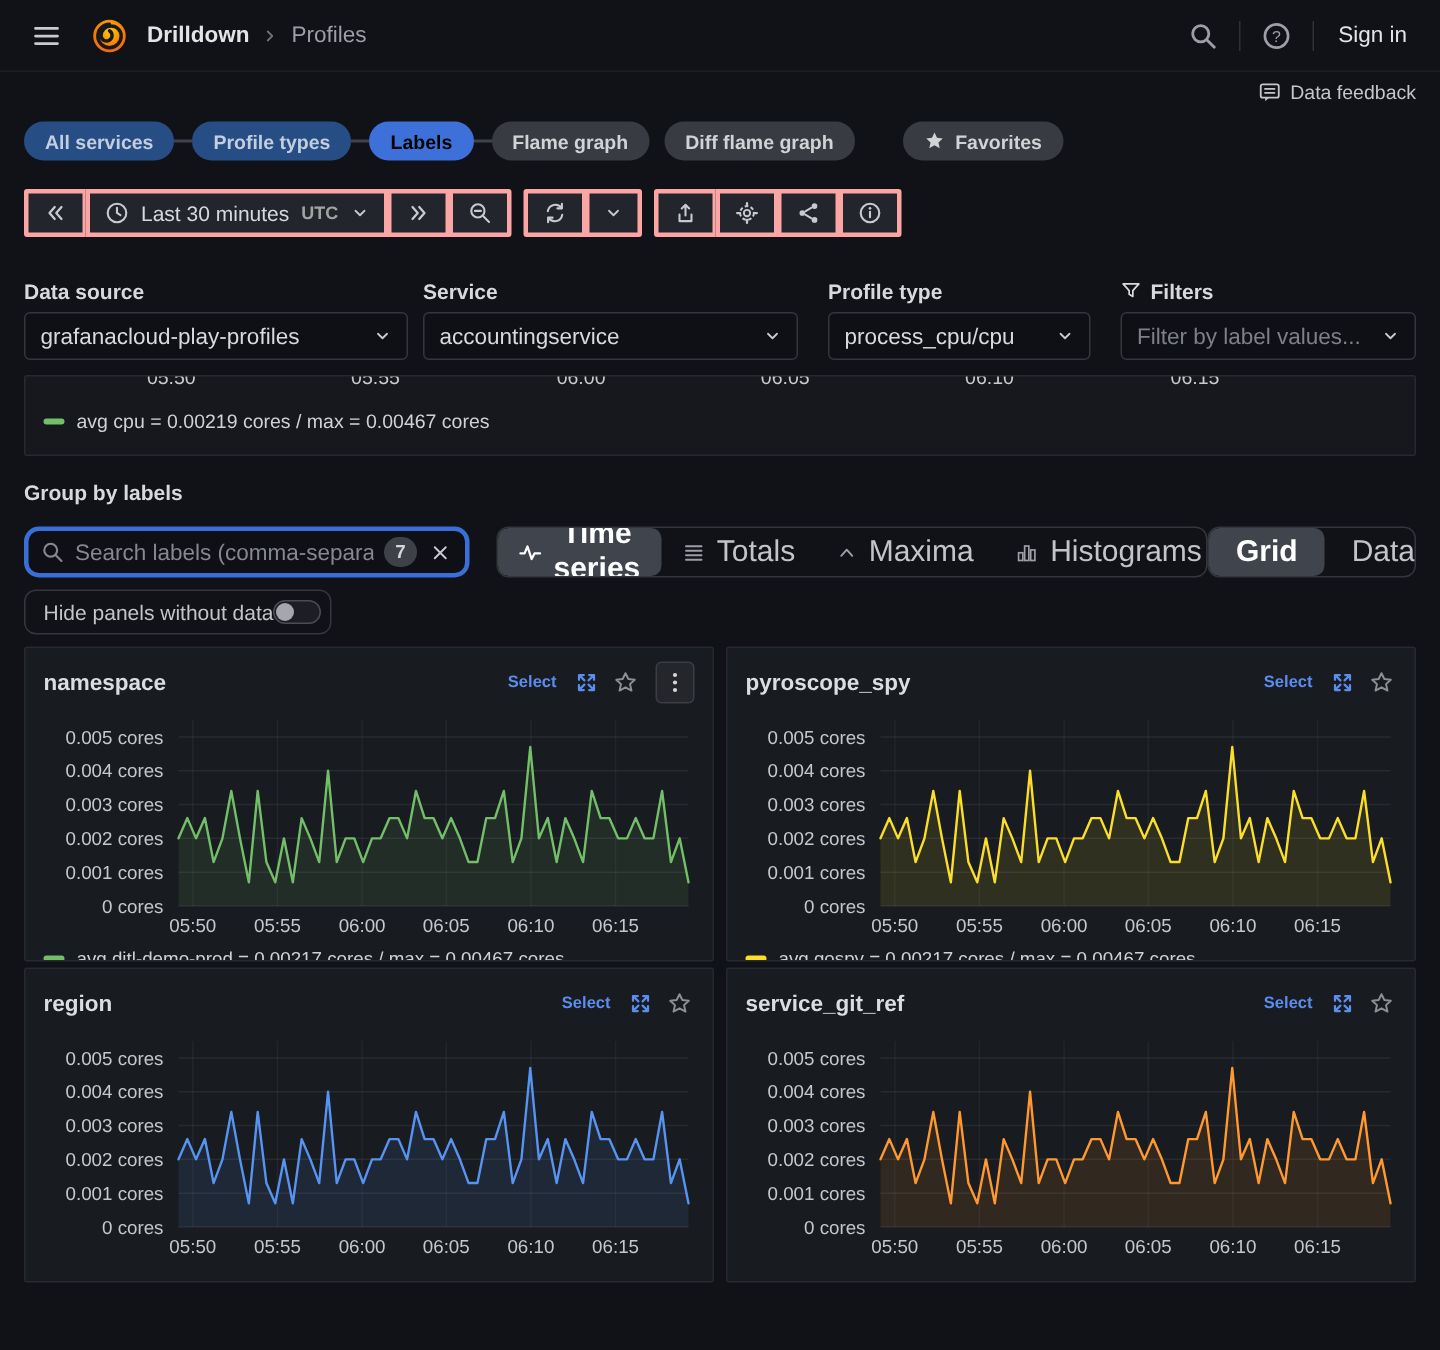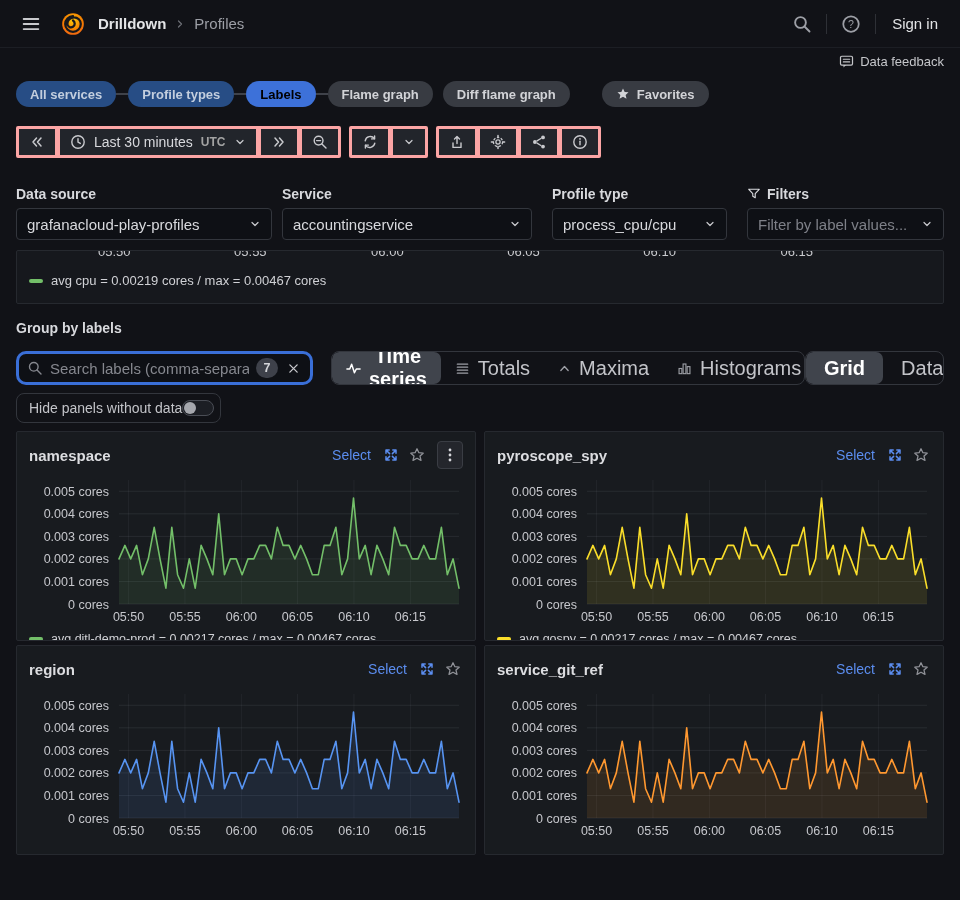--- a/index.html
+++ b/index.html
@@ -111,21 +111,21 @@
   .hide-pill { display:inline-flex; align-items:center; height:30px; border:1px solid #33363d; border-radius:8px; padding:0 6px 0 12px; background:transparent; }
   .hide-pill .lbl { font-size:14px; color:#c3c4c9; }
   .switch { width:32px; height:16px; border-radius:8px; border:1px solid #4a4d55; background:#1c1e24; position:relative; flex:none; }
   .knob { position:absolute; left:1px; top:1px; width:12px; height:12px; border-radius:50%; background:#a5a7ad; }
 
   
   .panels-grid { margin-top:8px; display:grid; grid-template-columns:1fr 1fr; column-gap:8px; row-gap:4px; }
   .panel { background:#181b1f; border:1px solid #26292f; border-radius:2px; height:210px; padding:8px 12px 10px; overflow:hidden; }
   .panel-header { display:flex; align-items:center; height:30px; }
   .panel-title { font-size:15px; font-weight:700; color:#dcdde0; flex:1; }
-  .select-link { background:none; border:none; color:#5b8def; font-size:14px; font-weight:400; padding:2px 4px; }
+  .select-link { background:none; border:none; color:#5b8def; font-size:11px; font-weight:700; padding:2px 4px; }
   .panel-icon-btn { background:none; border:none; padding:2px; margin-left:6px; display:flex; align-items:center; }
   .kebab-btn { margin-left:10px; width:26px; height:28px; border:1px solid #3a3d44; border-radius:4px; background:#24262c; display:flex; align-items:center; justify-content:center; }
   .chart-svg { width:434px; height:152px; margin-top:4px; }
   .chart-svg text { font-size:12.5px; fill:#c6c7cc; font-family:"Liberation Sans", sans-serif; }
   .panel-legend { display:flex; align-items:center; gap:8px; margin-top:6px; font-size:12.5px; color:#d0d1d5; }
 </style>
 </head>
 <body>
 
 <header class="topnav">

